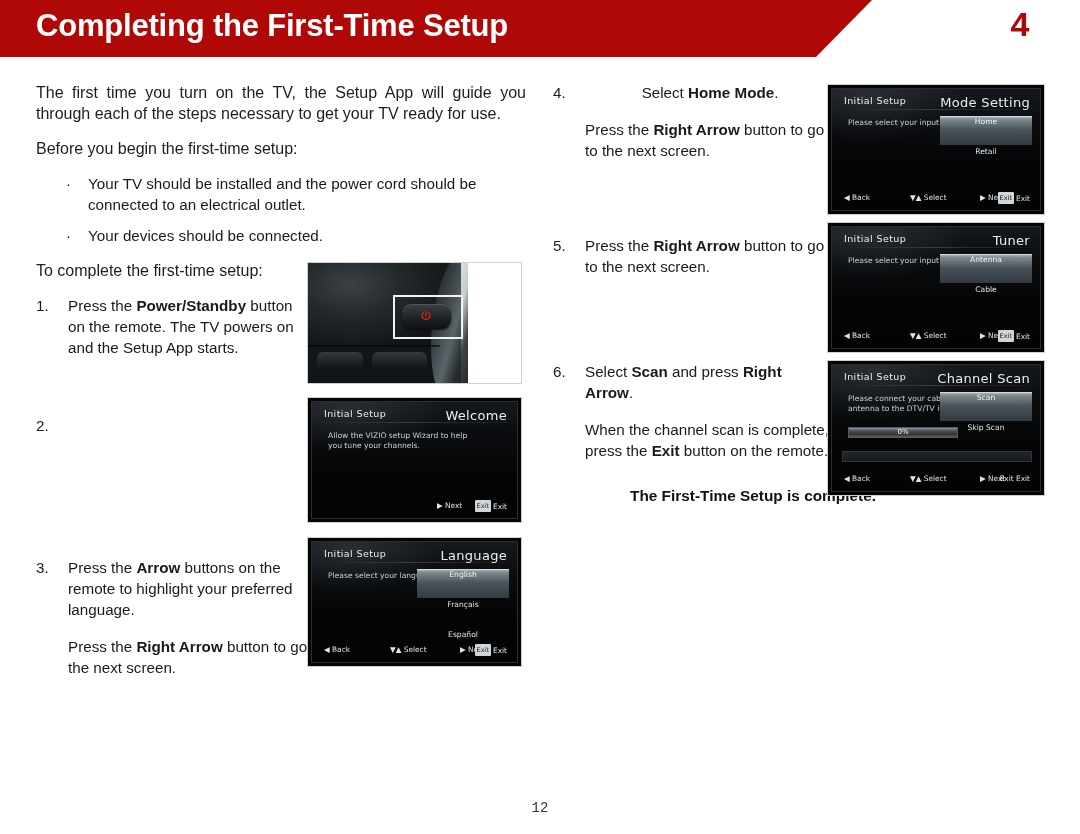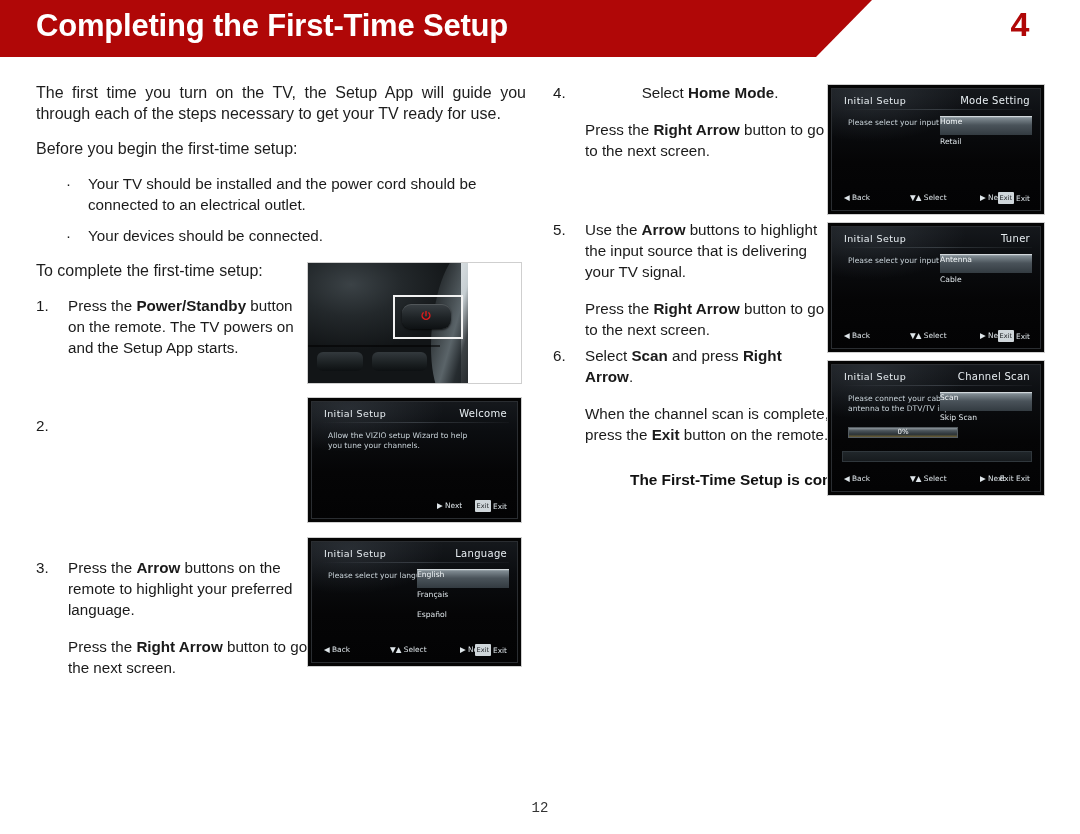--- a/index.html
+++ b/index.html
@@ -155,21 +155,21 @@
     position: absolute;
     left: 12px; top: 0;
     color: #e8eef2;
     font-size: 9.5px;
     letter-spacing: 0.4px;
   }
   .tv-section {
     position: absolute;
     right: 10px; top: 0;
     color: #e8eef2;
-    font-size: 10px;
+    font-size: 13px;
     letter-spacing: 0.3px;
   }
   .tv-rule {
     position: absolute;
     left: 10px; right: 8px; top: 20px;
     height: 1px;
     background: linear-gradient(90deg, rgba(120,130,140,0.0), rgba(120,130,140,0.35), rgba(120,130,140,0.05));
   }
   .tv-prompt {
     position: absolute;
@@ -178,23 +178,23 @@
     color: #c8d2d8;
     font-size: 7.6px;
     line-height: 10px;
   }
   .tv-options {
     position: absolute;
     right: 8px; top: 27px;
     width: 92px;
   }
   .tv-opt {
-    height: 19px;
+    height: 29px;
     line-height: 11px;
-    text-align: left;
+    text-align: center;
     color: #dfe6ea;
     font-size: 7.6px;
     margin-bottom: 1px;
   }
   .tv-opt.sel {
     background: linear-gradient(180deg, #b9c3c9 0%, #7d888f 12%, #4a535a 48%, #333b41 100%);
     color: #f2f6f8;
     box-shadow: inset 0 1px 0 rgba(255,255,255,0.45);
   }
   .tv-progress {
@@ -356,21 +356,20 @@
 <div class="col-right">
 
   <div class="step" style="height:137px;">
     <span class="num">4.</span>
     <span class="body" style="width:250px;text-align:center;"><span>Select </span><b>Home Mode</b><span>.</span></span>
     <span class="sub" style="width:250px;"><span>Press the </span><b>Right Arrow</b><span> button to go to the next screen.</span></span>
   </div>
 
   <div class="step" style="height:126px;">
     <span class="num">5.</span>
-    <span class="body" style="width:248px;"><span>Use the </span><b>Arrow</b><span> buttons to highlight the input source that is delivering your TV signal.</span></span>
     <span class="sub" style="width:250px;"><span>Press the </span><b>Right Arrow</b><span> button to go to the next screen.</span></span>
   </div>
 
   <div class="step">
     <span class="num">6.</span>
     <span class="body" style="width:248px;"><span>Select </span><b>Scan</b><span> and press </span><b>Right Arrow</b><span>.</span></span>
     <span class="sub" style="width:250px;"><span>When the channel scan is complete, press the </span><b>Exit</b><span> button on the remote.</span></span>
   </div>
 
   <div class="complete-line" style="width:400px;">The First-Time Setup is complete.</div>

